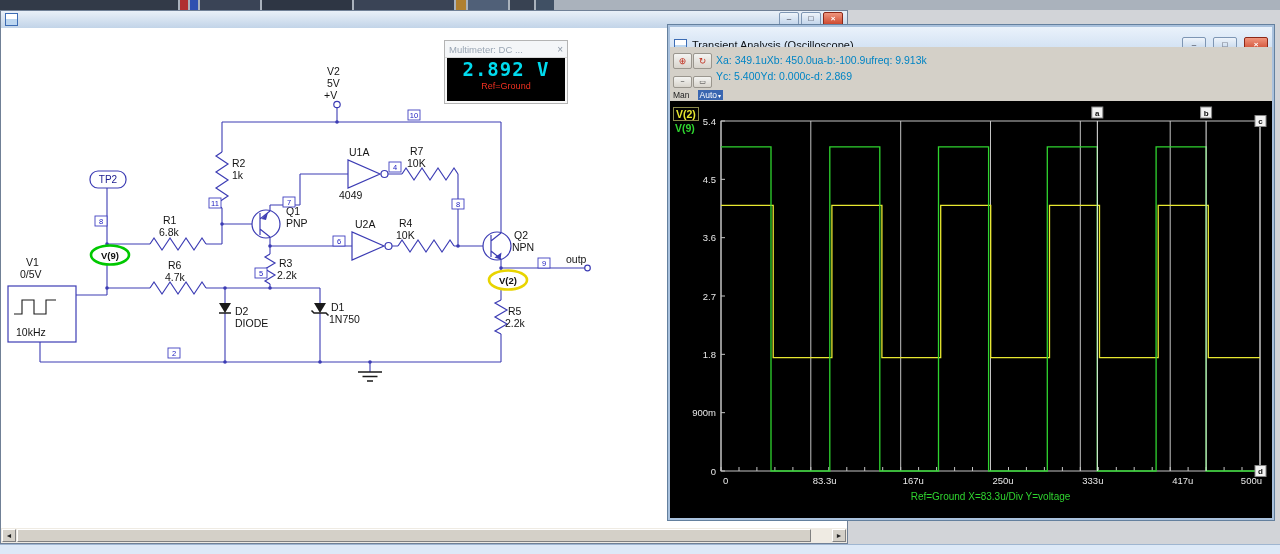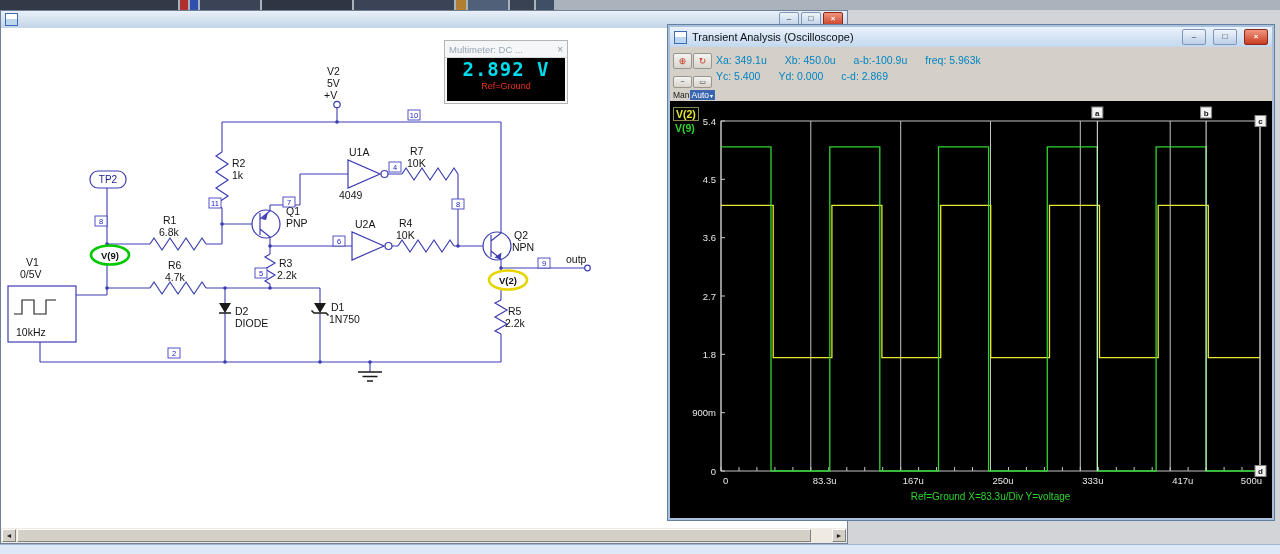--- a/index.html
+++ b/index.html
@@ -56,38 +56,38 @@
   .mm-title-text{font-size:9.5px;color:#9aa6b4;flex:1;white-space:nowrap;overflow:hidden}
   .mm-close{font-size:10px;color:#8a96a4}
   .mm-display{position:absolute;left:2px;right:2px;top:17px;bottom:2px;background:#000;text-align:center}
   .mm-value{font:bold 19px "DejaVu Sans Mono",monospace;color:#00dbee;margin-top:0;letter-spacing:1px}
   .mm-ref{font:9px "Liberation Sans",sans-serif;color:#f03020;margin-top:1px}
 
   
   .scope{position:absolute;left:668px;top:25px;width:606px;height:495px;background:#d4d0c8;
          border:2px solid #a9c1dd;outline:1px solid #64809e;box-sizing:border-box;z-index:3}
   .sc-title{position:absolute;left:0;top:0;right:0;height:20px;background:linear-gradient(#eaf2fb,#c3d7ee);
-            border-bottom:1px solid #8ba3bf;display:flex;align-items:center;gap:5px;padding:0 4px}
+            border-bottom:1px solid #8ba3bf;display:flex;align-items:center;gap:5px;padding:8px 4px}
   .sc-title-text{font-size:11px;color:#0c1014;flex:1;white-space:nowrap}
   .sc-btn{width:22px;height:14px;font-size:8px;line-height:13px;text-align:center;color:#223;
           background:linear-gradient(#eef4fb,#bcd0e8);border:1px solid #7e96b4;border-radius:2px;margin-left:2px}
   .sc-btn.close{background:linear-gradient(#f0967e,#c83c22);color:#fff;border-color:#8c2818;font-weight:bold}
   .sc-toolbar{position:absolute;left:0;top:20px;right:0;height:54px;background:#d4d0c8}
   .cluster{position:absolute;left:3px;top:3px;width:44px}
   .tbtn{width:19px;height:16px;padding:0;font-size:9px;line-height:14px;background:linear-gradient(#f4f4f2,#d8d4cc);
         border:1px solid #9a968e;border-radius:2px;margin:0 1px 1px 0;color:#333}
   .tbtn.red{color:#c03020}
   .tbtn.r2{height:12px;font-size:7px;line-height:10px}
-  .manrow{font-size:8.5px;display:flex;align-items:center;gap:0;margin-top:1px}
+  .manrow{font-size:8.5px;display:flex;align-items:center;gap:8px;margin-top:1px}
   .man{color:#222}
   .auto{background:#3a66b0;color:#fff;padding:0 2px;display:inline-flex;align-items:center;font-size:8.5px}
   .caret{font-size:6px;margin-left:1px}
   .readouts{position:absolute;left:46px;top:5px;font-size:10.5px;color:#0084c4;white-space:nowrap}
   .readouts>div{height:16px;line-height:16px}
-  .readouts span{margin-right:18px}
+  .readouts span{}
   .sc-black{position:absolute;left:0;top:74px;right:0;bottom:0;background:#000}
   .legend{position:absolute;left:3px;top:6px;z-index:2}
   .leg{font-size:10.5px;font-weight:bold;line-height:12px;padding:0 2px;margin-bottom:1px}
   .leg.sel{border:1px solid #8a8a4a}
   #plot-svg{position:absolute;left:0;top:0}
 
   
   .grid{stroke:#c4c4c4;stroke-width:1}
   .plotborder{fill:none;stroke:#c4c4c4;stroke-width:1}
   .cursorline{stroke:#ececec;stroke-width:1}
@@ -322,21 +322,21 @@
         <div class="manrow">
           <span class="man">Man</span>
           <span class="auto">
               <span>Auto</span>
               <span class="caret">▾</span>
             </span>
         </div>
       </div>
       <div class="readouts">
         <div>
-          <span>Xa: 349.1u</span><span>Xb: 450.0u</span><span>a-b:-100.9u</span><span>freq: 5.963k</span>
+          <span>Xa: 349.1u</span><span>Xb: 450.0u</span><span>a-b:-100.9u</span><span>freq: 9.913k</span>
         </div>
         <div>
           <span>Yc: 5.400</span><span>Yd: 0.000</span><span>c-d: 2.869</span>
         </div>
       </div>
     </div>
 
     <div class="sc-black">
       <div class="legend">
         <div class="leg sel" id="legend-v2" style="color: rgb(232, 232, 48);">V(2)</div>

